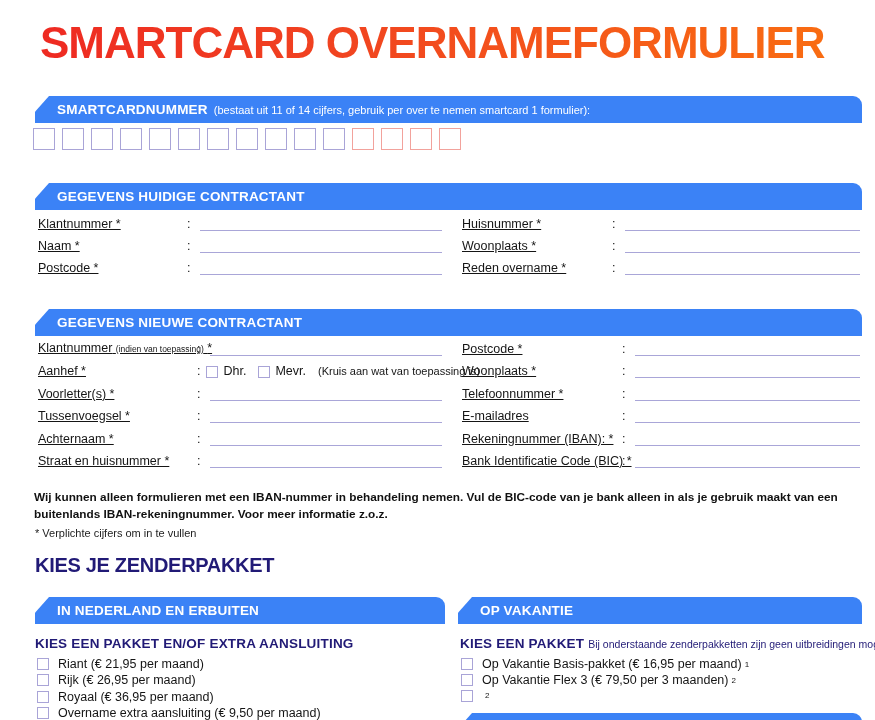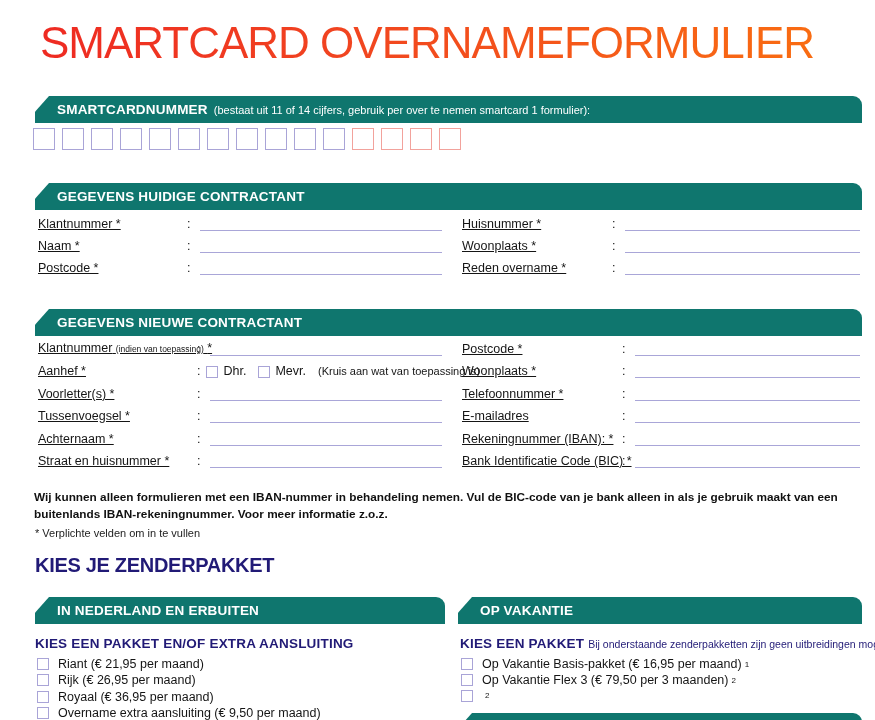--- a/index.html
+++ b/index.html
@@ -5,33 +5,33 @@
   * { margin:0; padding:0; box-sizing:border-box; }
   html,body { background:#ffffff; }
   .page {
     position:relative; width:875px; height:720px; overflow:hidden;
     background:#ffffff; font-family:"Liberation Sans", sans-serif; color:#111;
   }
 
   
   .main-title {
     position:absolute; left:40px; top:18px;
-    font-size:44px; font-weight:400; letter-spacing:-1px; white-space:nowrap;
+    font-size:44px; font-weight:700; letter-spacing:-1px; white-space:nowrap;
     color:#f23b1e;
   }
   @supports ((background-clip: text) or (-webkit-background-clip: text)) {
     .main-title {
       background:linear-gradient(90deg,#ee2a22 0%, #f14520 40%, #f96c12 100%);
       -webkit-background-clip:text; background-clip:text; color:transparent;
     }
   }
 
   
   .bar {
-    position:absolute; height:27px; background:#0f766e;
+    position:absolute; height:27px; background:#3b82f6;
     clip-path:polygon(14px 0, 100% 0, 100% 100%, 0 100%, 0 58%);
     border-radius:0 9px 0 0;
     color:#fff; display:flex; align-items:center; padding-left:22px;
     white-space:nowrap; overflow:hidden;
   }
   .bar-title { font-weight:700; font-size:13.5px; letter-spacing:0.2px; }
   .bar-note  { font-weight:400; font-size:11px; margin-left:6px; }
 
   
   .digit-row { position:absolute; left:33px; top:128px; display:flex; gap:7px; }
@@ -211,21 +211,21 @@
       <span class="fline"></span>
     </div>
     <div class="frow frow-tall">
       <span class="flabel">Bank Identificatie Code (BIC) *</span>
       <span class="colon">:</span>
       <span class="fline"></span>
     </div>
   </div>
 
   <p class="iban-note">Wij kunnen alleen formulieren met een IBAN-nummer in behandeling nemen. Vul de BIC-code van je bank alleen in als je gebruik maakt van een buitenlands IBAN-rekeningnummer. Voor meer informatie z.o.z.</p>
-  <p class="required-note">* Verplichte velden om in te vullen</p>
+  <p class="required-note">* Verplichte cijfers om in te vullen</p>
 
   <h2 class="zender-title">KIES JE ZENDERPAKKET</h2>
 
   <div class="bar" style="left:35px; top:597px; width:410px;">
     <span class="bar-title">IN NEDERLAND EN ERBUITEN</span>
   </div>
   <div class="packhead" style="left:35px;">
     <span>KIES EEN PAKKET EN/OF EXTRA AANSLUITING</span>
   </div>
   <div class="opt-list" style="left:37px;">

